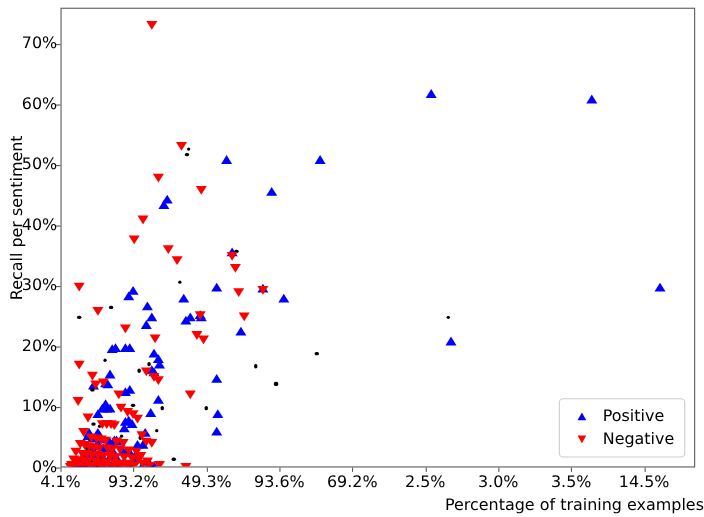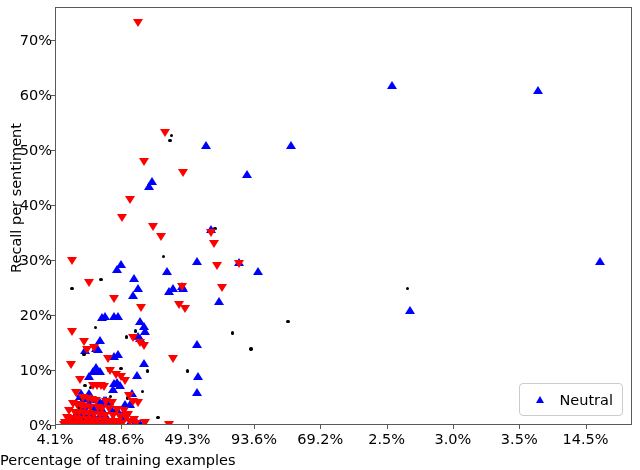--- a/index.html
+++ b/index.html
@@ -35,21 +35,21 @@
     position:absolute;right:588px;
     font-size:14.5px;color:#000;
     transform:translateY(-50%);
     white-space:nowrap;text-align:right;
   }
 
   
   #xlabel{
     position:absolute;
     left:0;right:0;top:452px;
-    text-align:left;
+    text-align:right;
     font-size:14.5px;color:#000;
   }
   #ylabel{
     position:absolute;
     left:-94px;top:190px;
     width:220px;
     text-align:center;
     font-size:14.5px;color:#000;
     transform:rotate(-90deg);
     transform-origin:center center;
@@ -363,30 +363,36 @@
         <div class="marker m-neg" style="left: 7.96px; top: 416.9px;"></div>
         <div class="marker m-neg" style="left: 71.63px; top: 407px;"></div>
         <div class="marker m-neg" style="left: 78.26px; top: 412.5px;"></div>
       </div>
 
     <div id="legend">
       <div class="legend-row">
         <span class="legend-key">
             <span class="k-pos"></span>
           </span>
-        <span class="legend-text">Neutral</span>
+        <span class="legend-text">Positive</span>
+      </div>
+      <div class="legend-row">
+        <span class="legend-key">
+            <span class="k-neg"></span>
+          </span>
+        <span class="legend-text">Negative</span>
       </div>
     </div>
   </div>
 
   <div id="axis-layer">
       <div class="tick-x" style="left: 55px;"></div>
       <div class="ticklabel-x" style="left: 55px;">4.1%</div>
       <div class="tick-x" style="left: 121.32px;"></div>
-      <div class="ticklabel-x" style="left: 121.32px;">48.6%</div>
+      <div class="ticklabel-x" style="left: 121.32px;">93.2%</div>
       <div class="tick-x" style="left: 187.64px;"></div>
       <div class="ticklabel-x" style="left: 187.64px;">49.3%</div>
       <div class="tick-x" style="left: 253.97px;"></div>
       <div class="ticklabel-x" style="left: 253.97px;">93.6%</div>
       <div class="tick-x" style="left: 320.29px;"></div>
       <div class="ticklabel-x" style="left: 320.29px;">69.2%</div>
       <div class="tick-x" style="left: 386.61px;"></div>
       <div class="ticklabel-x" style="left: 386.61px;">2.5%</div>
       <div class="tick-x" style="left: 452.93px;"></div>
       <div class="ticklabel-x" style="left: 452.93px;">3.0%</div>

